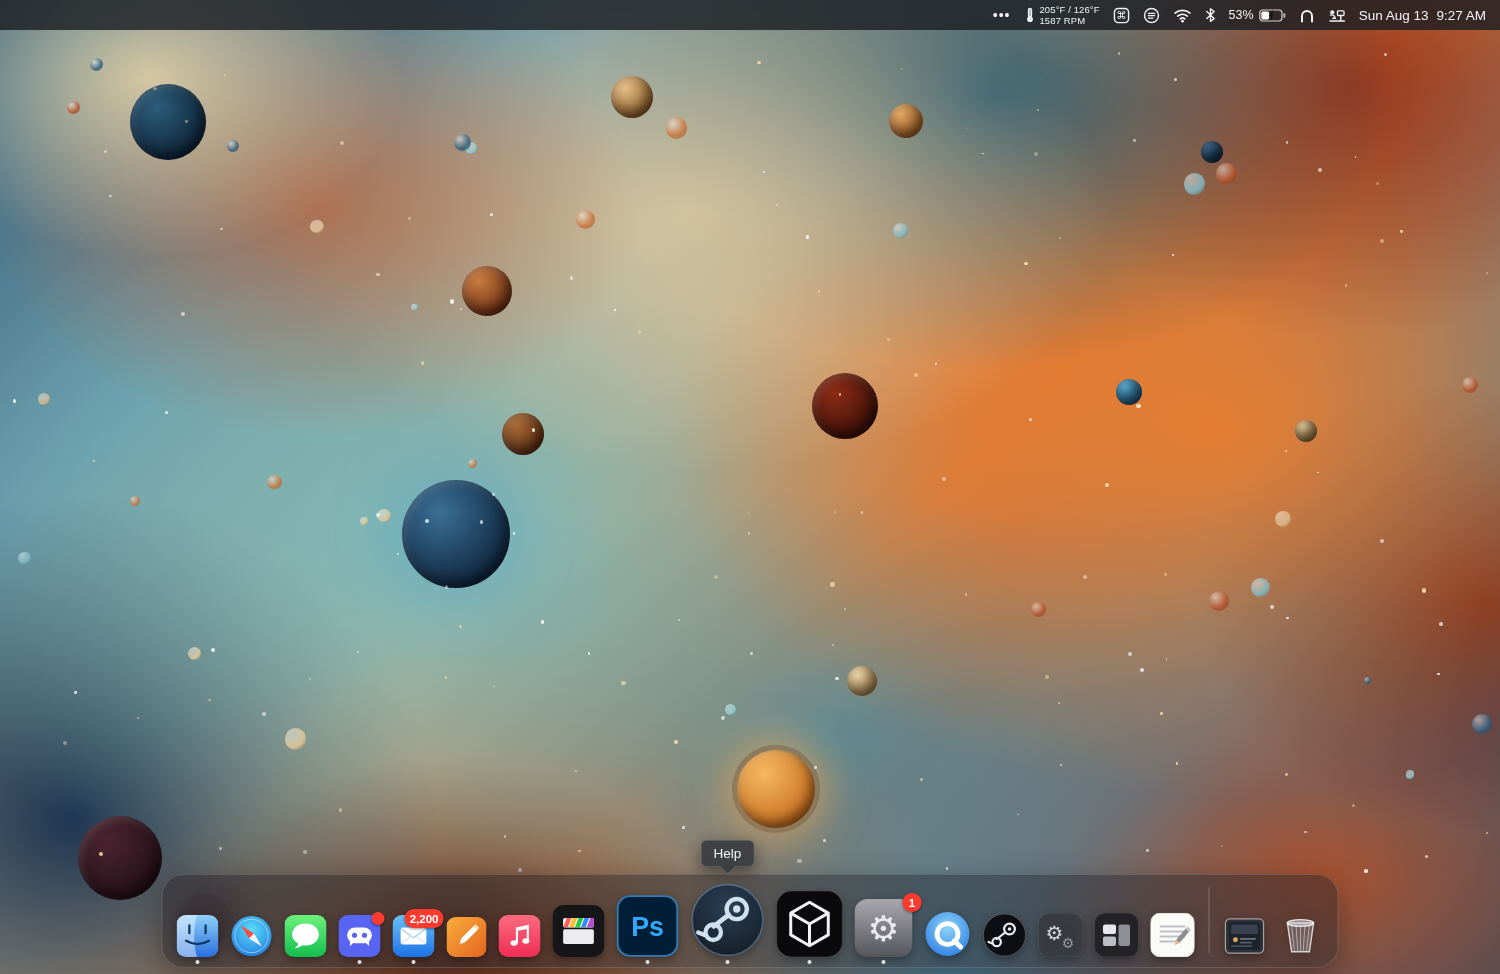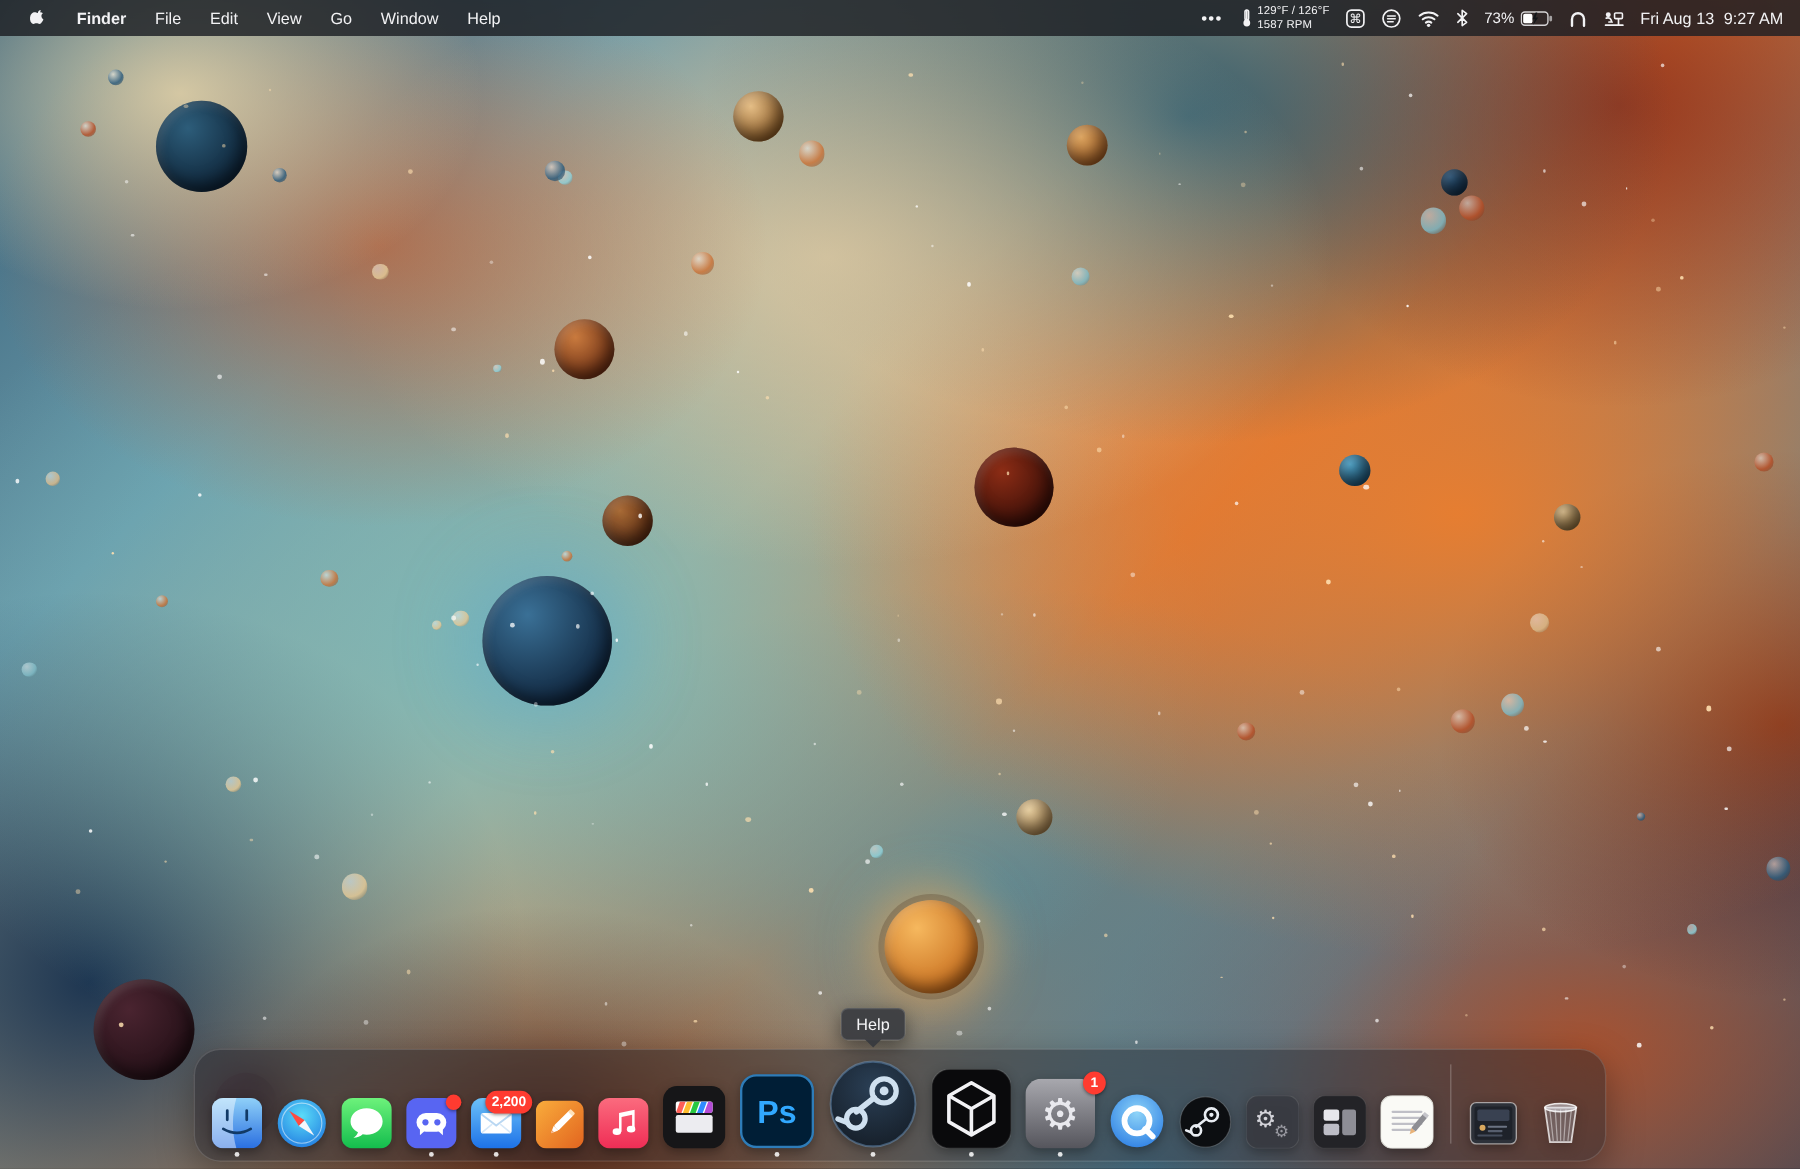--- a/index.html
+++ b/index.html
@@ -246,50 +246,34 @@
     <div class="star" style="left: 1304.26px; top: 831.162px; width: 2.26167px; height: 2.26167px; background: rgb(255, 255, 255); opacity: 0.570583;"></div>
     <div class="star" style="left: 1486.16px; top: 832.307px; width: 1.6932px; height: 1.6932px; background: rgb(255, 224, 176); opacity: 0.569138;"></div>
     <div class="star" style="left: 569.587px; top: 275.849px; width: 3.81819px; height: 3.81819px; background: rgb(255, 255, 255); opacity: 0.559555;"></div>
     <div class="star" style="left: 982.051px; top: 152.592px; width: 1.91438px; height: 1.91438px; background: rgb(255, 255, 255); opacity: 0.67913;"></div>
     <div class="star" style="left: 479.935px; top: 520.131px; width: 3.49472px; height: 3.49472px; background: rgb(255, 255, 255); opacity: 0.671654;"></div>
     <div class="star" style="left: 1033.6px; top: 151.519px; width: 3.99129px; height: 3.99129px; background: rgb(255, 224, 176); opacity: 0.37993;"></div>
     <div class="star" style="left: 518.493px; top: 867.981px; width: 3.58092px; height: 3.58092px; background: rgb(255, 255, 255); opacity: 0.411343;"></div>
   </div>
 
 <div class="menubar">
-  <div class="left">
-    <span class="menu-item">
-      <span class="status-icon">
-        <svg width="16" height="18" viewBox="0 0 20 20" fill="#f2f2f4">
-          <path d="M13.1 1.9c.1 1.1-.3 2.1-.9 2.9-.7.8-1.7 1.4-2.7 1.3-.1-1 .4-2.1 1-2.8.7-.8 1.8-1.3 2.6-1.4zM16.6 14.2c-.5 1.1-.7 1.6-1.4 2.6-.9 1.4-2.2 3.1-3.8 3.1-1.4 0-1.8-.9-3.7-.9-1.9 0-2.3.9-3.7.9-1.6 0-2.8-1.5-3.7-2.9C-1 13.3-.7 8.6 1.8 6.4c1-1 2.4-1.6 3.7-1.6 1.5 0 2.4.9 3.6.9 1.2 0 1.9-.9 3.6-.9 1.2 0 2.4.5 3.3 1.4-2.9 1.6-2.4 5.8.6 8z" transform="scale(0.82) translate(2,0)"></path>
-        </svg>
-      </span>
-    </span>
-    <span class="menu-item appname">Finder</span>
-    <span class="menu-item">File</span>
-    <span class="menu-item">Edit</span>
-    <span class="menu-item">View</span>
-    <span class="menu-item">Go</span>
-    <span class="menu-item">Window</span>
-    <span class="menu-item">Help</span>
-  </div>
 
   <div class="right">
     <span class="overflow-dots">•••</span>
 
     <span class="temp-block">
       <span class="status-icon">
         <svg width="10" height="18" viewBox="0 0 12 20" stroke="#f2f2f4" fill="none" stroke-width="1.6">
           <path d="M6 2.6 V12" stroke-linecap="round"></path>
           <rect x="4.2" y="2" width="3.6" height="10" rx="1.8"></rect>
           <circle cx="6" cy="15" r="3.4" fill="#f2f2f4" stroke="none"></circle>
         </svg>
       </span>
       <span class="temp-text">
-        <span>129°F / 126°F</span>
+        <span>205°F / 126°F</span>
         <span>1587 RPM</span>
       </span>
     </span>
 
     <span class="status-icon">
       <svg width="17" height="17" viewBox="0 0 18 18">
         <rect x="1.5" y="1.5" width="15" height="15" rx="4" fill="none" stroke="#f2f2f4" stroke-width="1.5"></rect>
         <text x="9" y="13" text-anchor="middle" font-size="11" fill="#f2f2f4" font-family="DejaVu Sans, sans-serif">⌘</text>
       </svg>
     </span>
@@ -310,21 +294,21 @@
       </svg>
     </span>
 
     <span class="status-icon">
       <svg width="11" height="16" viewBox="0 0 12 17" stroke="#f2f2f4" fill="none" stroke-width="1.5" stroke-linejoin="round" stroke-linecap="round">
         <path d="M2 4.6 L10 12.4 L6 15.4 L6 1.6 L10 4.6 L2 12.4"></path>
       </svg>
     </span>
 
     <span class="batt-group">
-      <span>73%</span>
+      <span>53%</span>
       <span class="status-icon">
         <svg width="27" height="13" viewBox="0 0 28 13">
           <rect x="0.8" y="0.8" width="23" height="11.4" rx="3" fill="none" stroke="rgba(242,242,244,0.85)" stroke-width="1.2"></rect>
           <rect x="25" y="4" width="2.4" height="5" rx="1.2" fill="rgba(242,242,244,0.6)"></rect>
           <rect x="2.4" y="2.4" width="8" height="8.2" rx="1.6" fill="#ffffff"></rect>
           <path d="M13.2 1.2 L10.4 7 H12.6 L11 12 L15.4 5.6 H13 L14.6 1.2 Z" fill="#111418"></path>
         </svg>
       </span>
     </span>
 
@@ -337,21 +321,21 @@
     <span class="status-icon">
       <svg width="18" height="15" viewBox="0 0 19 16" fill="#f2f2f4">
         <circle cx="4.4" cy="4.6" r="2.2"></circle>
         <path d="M2.6 7.6 C4.4 7 6 7.4 6.8 9 L7.6 11 H5" fill="none" stroke="#f2f2f4" stroke-width="1.5" stroke-linecap="round"></path>
         <rect x="10" y="3" width="7" height="5" rx="1" fill="none" stroke="#f2f2f4" stroke-width="1.4"></rect>
         <path d="M2 13.8 H17.4 M13.5 8.4 V13.4" stroke="#f2f2f4" stroke-width="1.5" stroke-linecap="round"></path>
       </svg>
     </span>
 
     <span class="clock">
-      <span>Fri Aug 13</span>
+      <span>Sun Aug 13</span>
       <span>9:27 AM</span>
     </span>
   </div>
 </div>
 
 <div class="dock">
 
   <div class="dock-item" title="Finder">
     <span class="icon" style="width:42px;height:42px">
       <svg viewBox="0 0 44 44">

